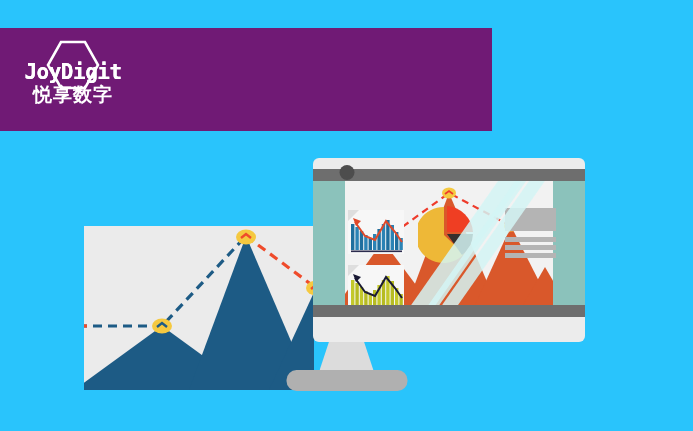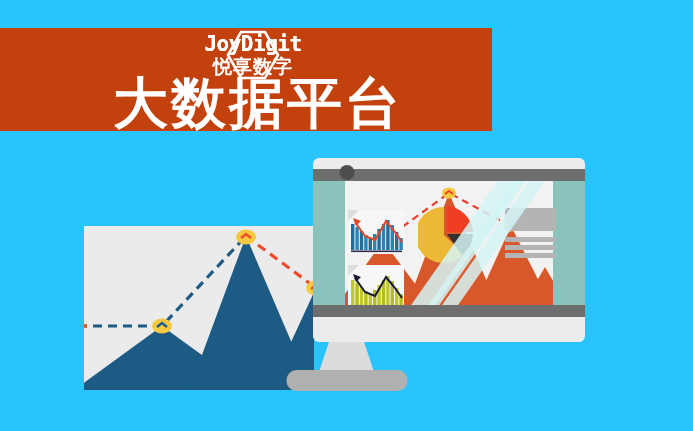--- a/index.html
+++ b/index.html
@@ -16,24 +16,23 @@
     background: #29c4fc;
   }
 
   
   .banner {
     position: absolute;
     left: 0;
     top: 28px;
     width: 492px;
     height: 103px;
-    background: #c2410c;
+    background: #701a75;
     display: flex;
     align-items: center;
-    flex-direction: column;
   }
   .logo-block {
     position: relative;
     width: 118px;
     height: 84px;
     margin-left: 14px;
     display: flex;
     flex-direction: column;
     align-items: center;
     justify-content: center;
@@ -198,21 +197,20 @@
   <div class="banner">
 
     <div class="logo-block">
       <svg class="hexagon" viewBox="0 0 54 50">
         <polygon points="15,2 39,2 52,25 39,48 15,48 2,25" fill="none" stroke="#ffffff" stroke-width="2.6"></polygon>
       </svg>
       <div class="logo-word">JoyDigit</div>
       <div class="logo-cn">悦享数字</div>
     </div>
 
-    <div class="banner-title">大数据平台</div>
   </div>
 
   <div class="left-panel"></div>
   <div class="left-art">
     <svg width="230" height="164" viewBox="0 0 230 164">
 
       <polygon points="-10,164 78,100 166,164" fill="#1d5b85"></polygon>
       <polygon points="105,164 162,10 228,164" fill="#1d5b85"></polygon>
       <polygon points="185,164 232,62 280,164" fill="#1d5b85"></polygon>
 

